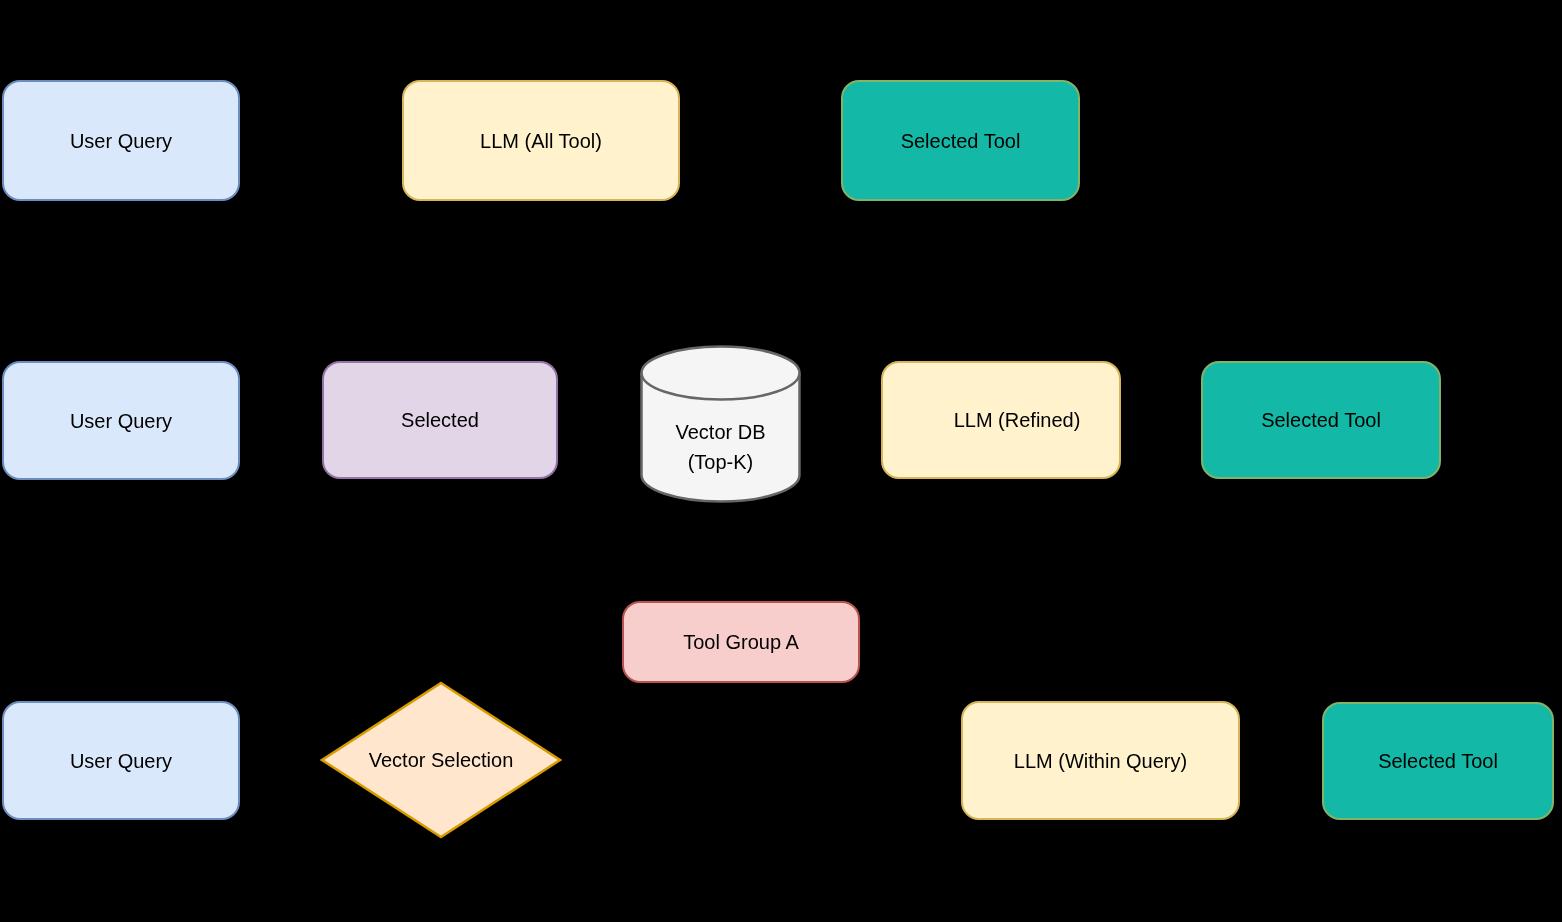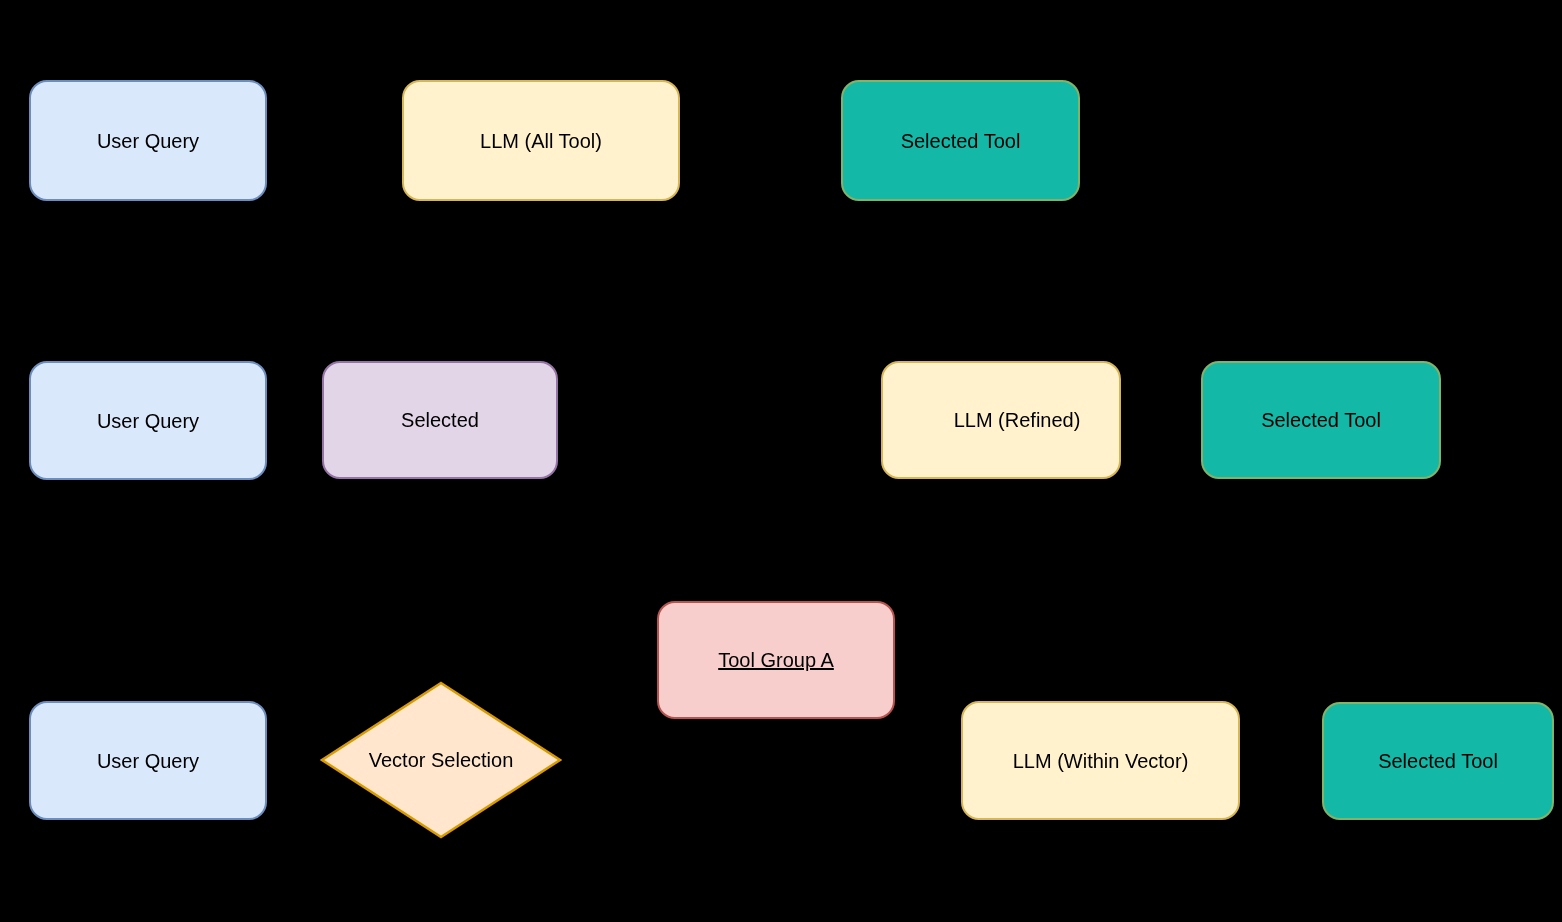--- a/index.html
+++ b/index.html
@@ -55,21 +55,21 @@
     top: 72px;
     z-index: 1;
     display: flex;
     flex-direction: column;
     align-items: center;
     font-size: 20px;
     color: #000000;
     line-height: 30px;
   }
   
-  .blue   { background: #dae8fc; border-color: #6c8ebf; margin-left: 27px; }
+  .blue   { background: #dae8fc; border-color: #6c8ebf; }
   .yellow { background: #fff2cc; border-color: #d6b656; }
   .green  { background: #14b8a6; border-color: #82b366; }
   .purple { background: #e1d5e7; border-color: #9673a6; }
   .red    { background: #f8cecc; border-color: #b85450; }
 </style>
 </head>
 <body>
 
 <div id="stage">
 
@@ -86,46 +86,56 @@
   </div>
 
   <div class="node rect blue" style="left:2px; top:361px; width:238px; height:119px;">
     <span class="label">User Query</span>
   </div>
 
   <div class="node rect purple" style="left:322px; top:361px; width:236px; height:118px;">
     <span class="label">Selected</span>
   </div>
 
+  <div class="node shape cylinder" style="left:640px; top:345px; width:161px; height:158px;">
+    <svg class="shape-svg" viewBox="0 0 161 158" aria-hidden="true">
+      <path d="M 1.5 28 A 79 26.5 0 0 1 159.5 28 L 159.5 130 A 79 26.5 0 0 1 1.5 130 Z" fill="#f5f5f5" stroke="#666666" stroke-width="2.5"></path>
+      <path d="M 1.5 28 A 79 26.5 0 0 0 159.5 28" fill="none" stroke="#666666" stroke-width="2.5"></path>
+    </svg>
+    <div class="cyl-label">
+      <span>Vector DB</span>
+      <span>(Top-K)</span>
+    </div>
+  </div>
 
   <div class="node rect yellow" style="left:881px; top:361px; width:240px; height:118px;padding-left:32px;">
     <span class="label">LLM (Refined)</span>
   </div>
 
   <div class="node rect green" style="left:1201px; top:361px; width:240px; height:118px;">
     <span class="label">Selected Tool</span>
   </div>
 
   <div class="node rect blue" style="left:2px; top:701px; width:238px; height:119px;">
     <span class="label">User Query</span>
   </div>
 
   <div class="node shape" style="left:320px; top:681px; width:242px; height:158px;">
     <svg class="shape-svg" viewBox="0 0 242 158" aria-hidden="true">
       <polygon points="121,2 240,79 121,156 2,79" fill="#ffe6cc" stroke="#d79b00" stroke-width="2.5"></polygon>
     </svg>
     <span class="label">Vector Selection</span>
   </div>
 
-  <div class="node rect red" style="left:657px; top:601px; width:238px; height:118px;text-decoration:underline;">
+  <div class="node rect red" style="left:622px; top:601px; width:238px; height:82px;">
     <span class="label">Tool Group A</span>
   </div>
 
 
   <div class="node rect yellow" style="left:961px; top:701px; width:279px; height:119px;">
-    <span class="label">LLM (Within Vector)</span>
+    <span class="label">LLM (Within Query)</span>
   </div>
 
   <div class="node rect green" style="left:1322px; top:702px; width:232px; height:118px;">
     <span class="label">Selected Tool</span>
   </div>
 
 </div>
 
 </body></html>

